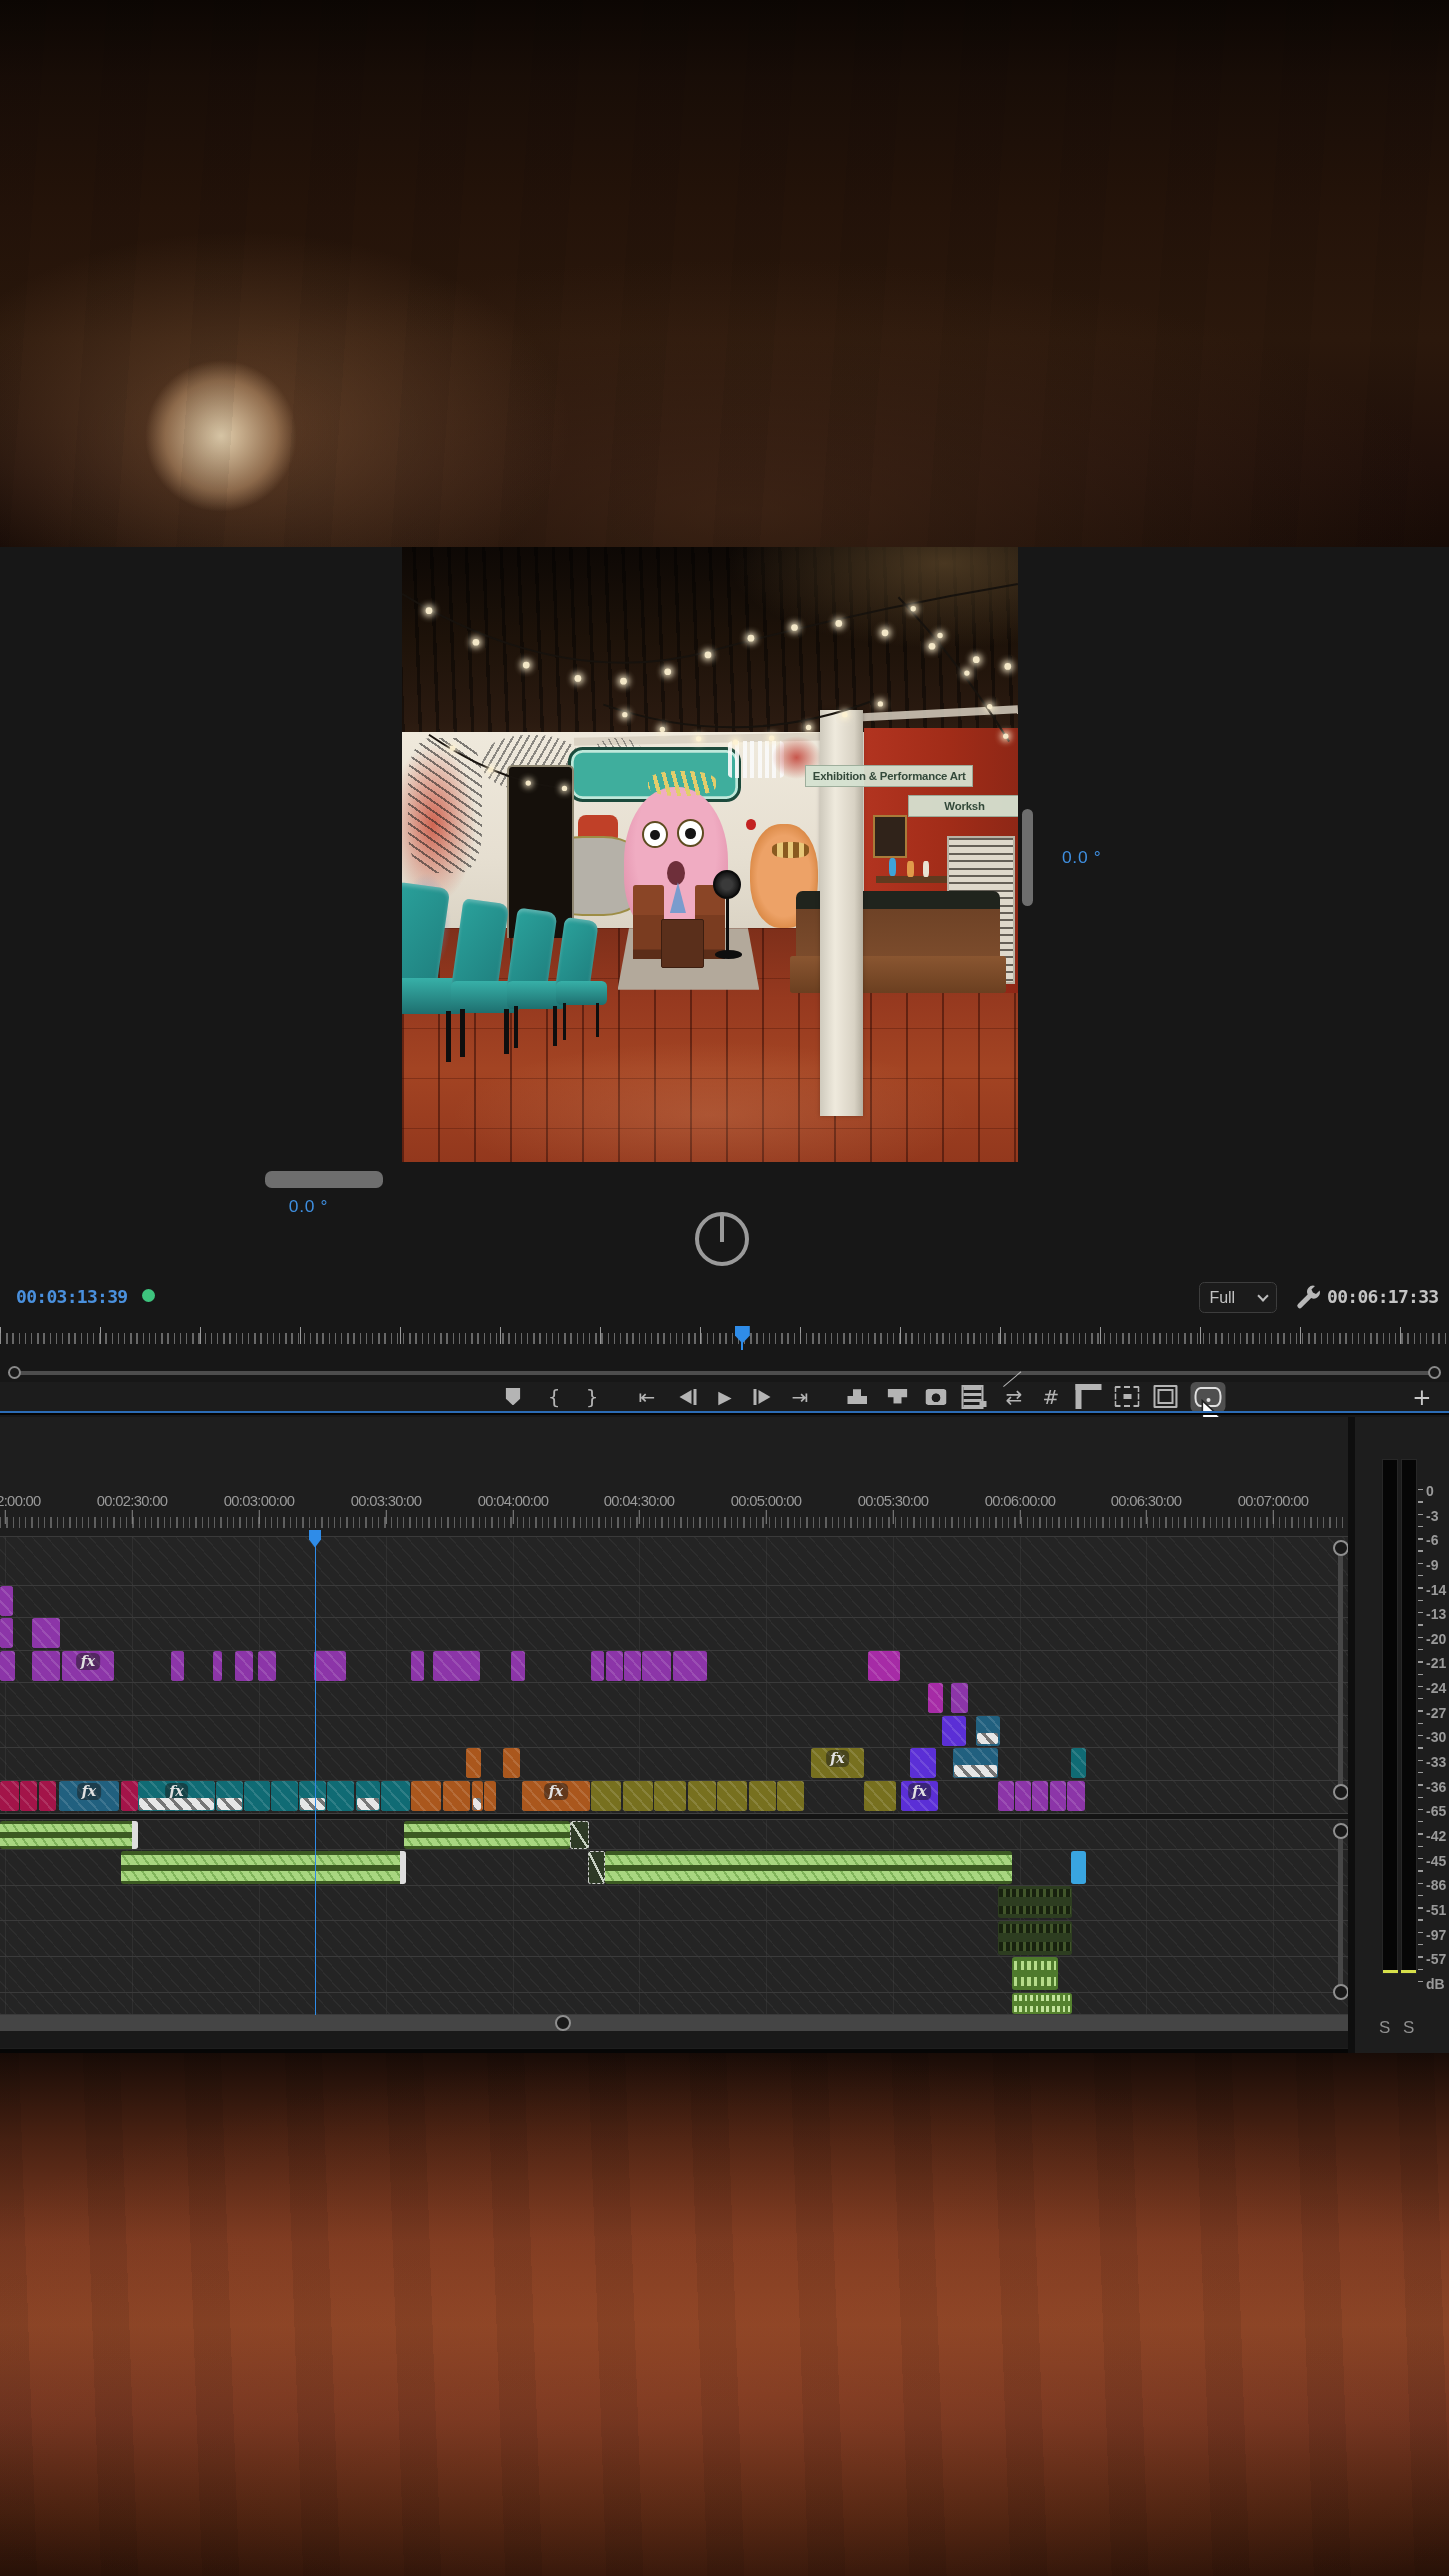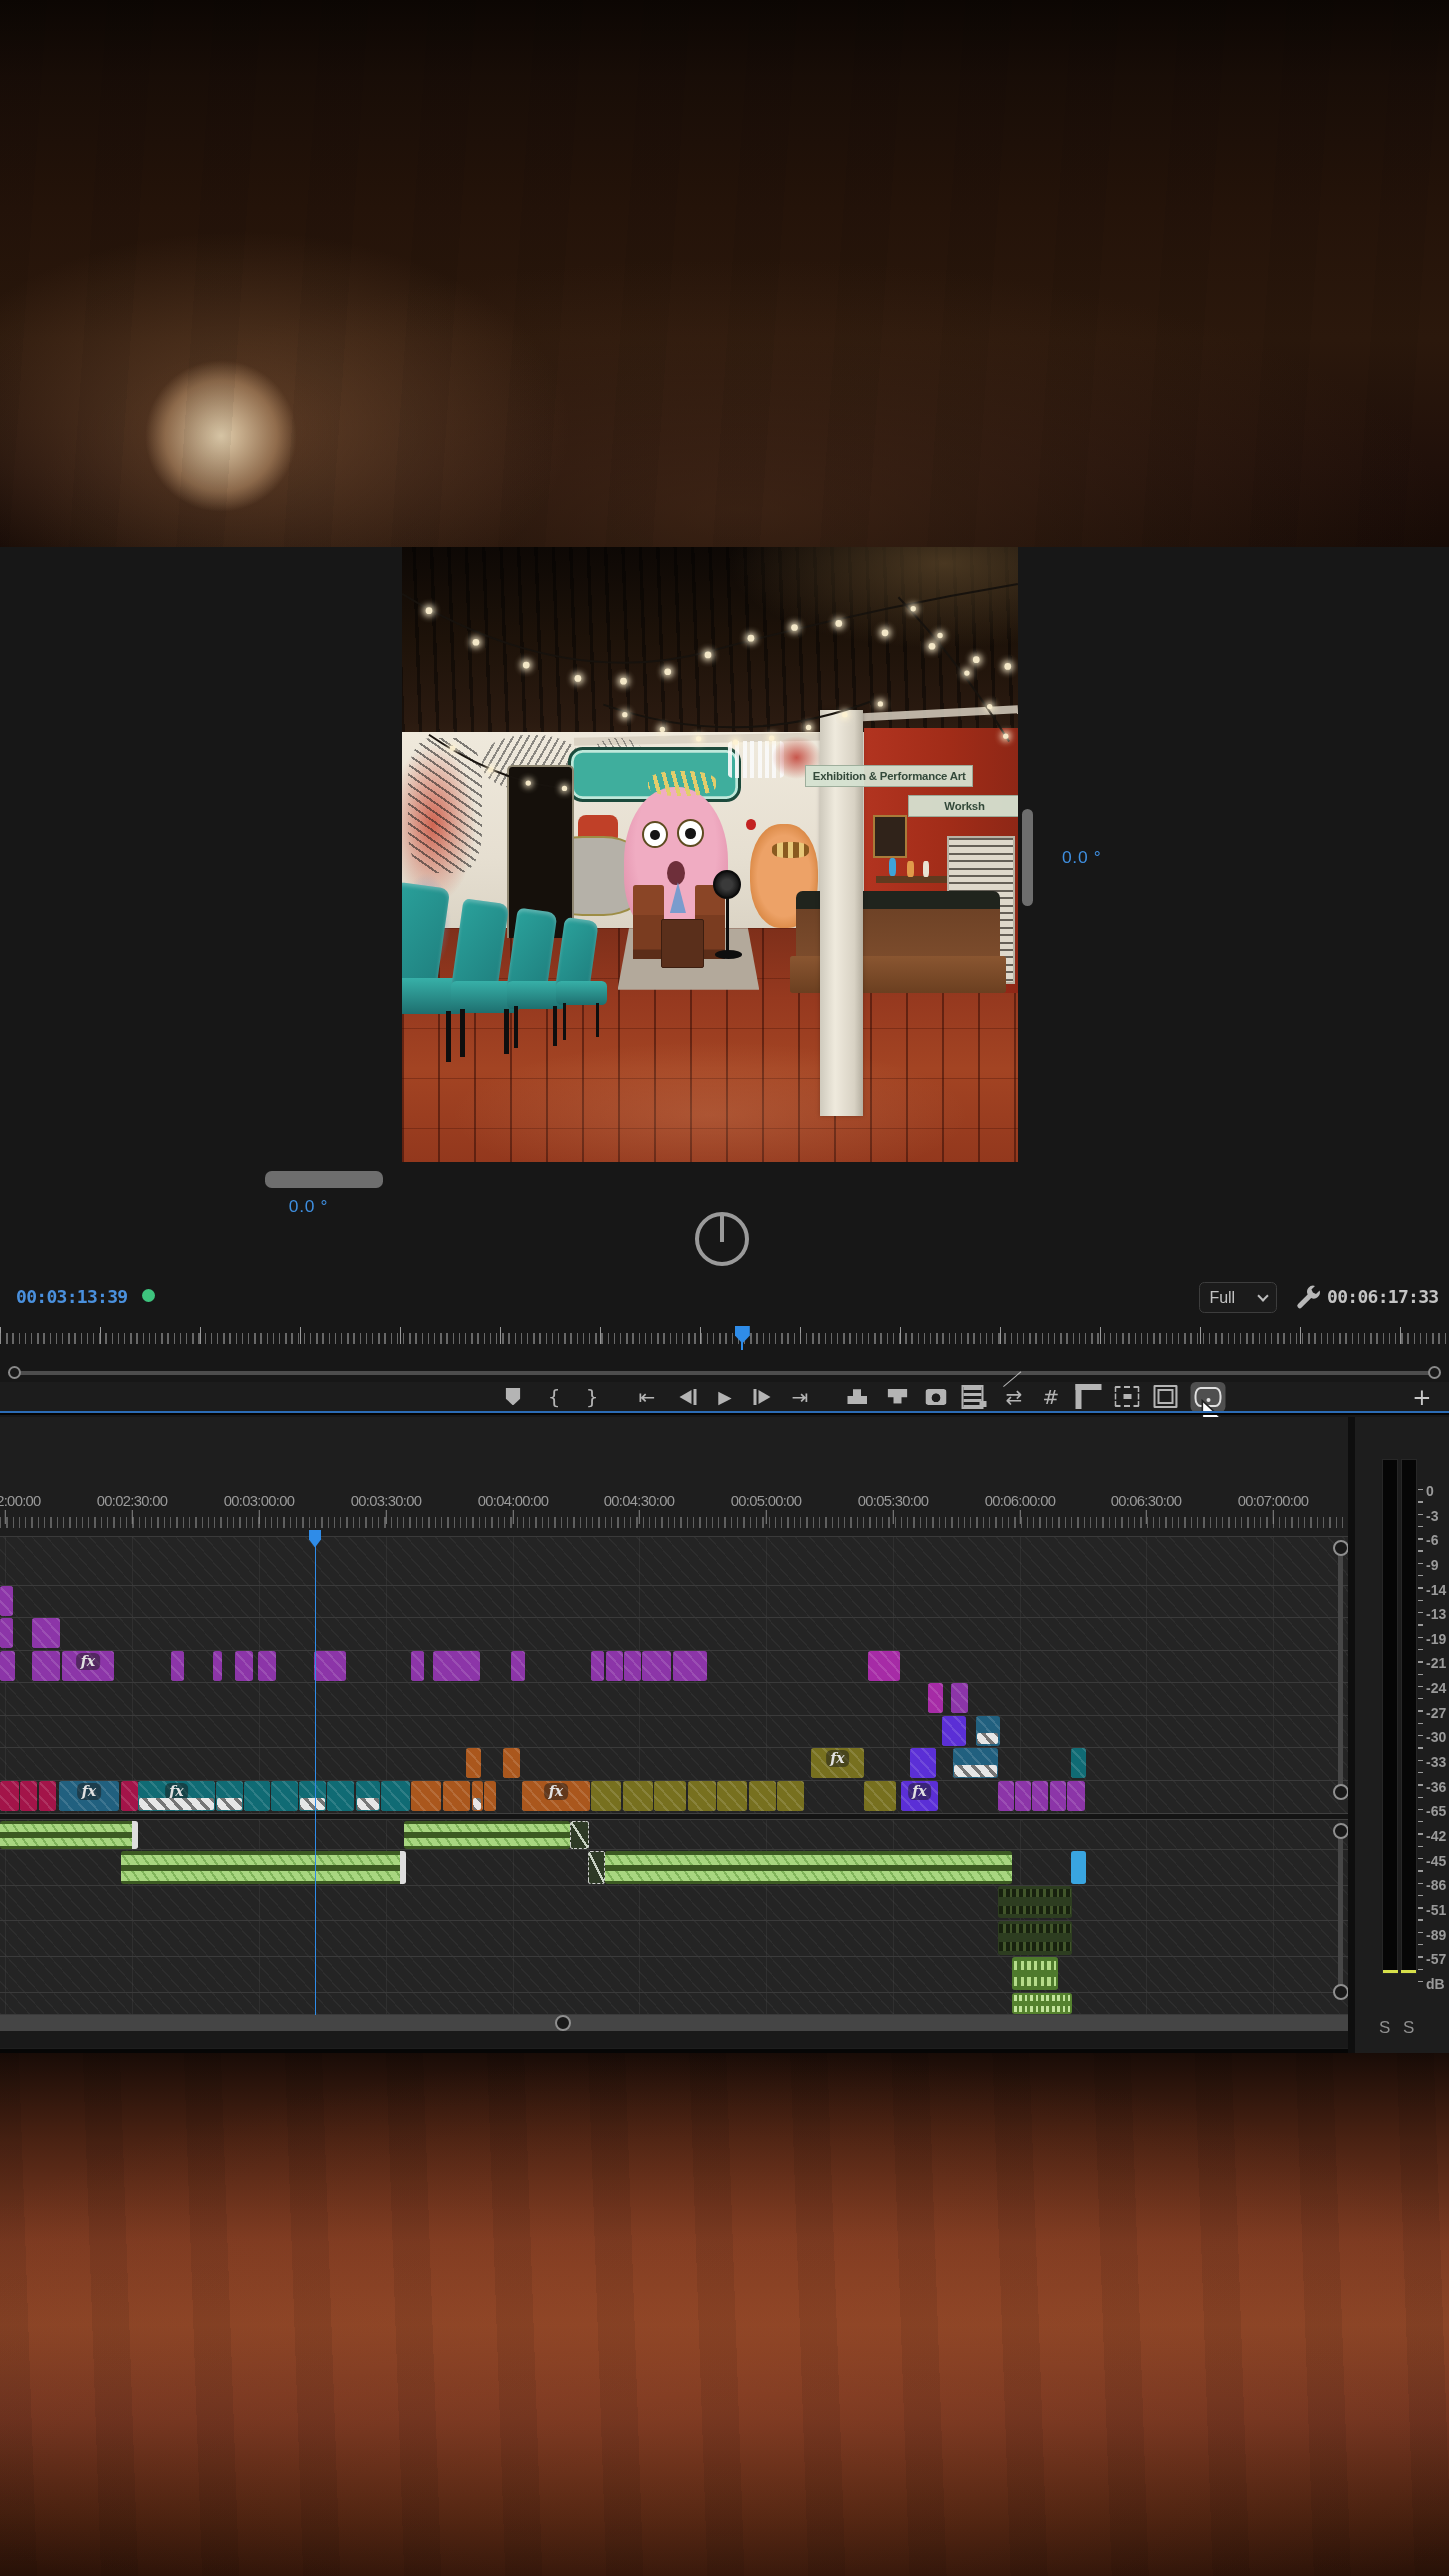--- a/index.html
+++ b/index.html
@@ -778,33 +778,33 @@
   <div class="abs mpeak" style="left:1401px"></div>
   <div class="abs" id="meter-ticks"></div>
   <div class="abs" id="meter-scale">
 
   <span>0</span>
       <span>-3</span>
       <span>-6</span>
       <span>-9</span>
       <span>-14</span>
       <span>-13</span>
-      <span>-19</span>
+      <span>-20</span>
       <span>-21</span>
       <span>-24</span>
       <span>-27</span>
       <span>-30</span>
       <span>-33</span>
       <span>-36</span>
       <span>-65</span>
       <span>-42</span>
       <span>-45</span>
       <span>-86</span>
       <span>-51</span>
-      <span>-89</span>
+      <span>-97</span>
       <span>-57</span>
       <span>dB</span>
     </div>
   <span class="abs solo" style="left:1379px">S</span>
   <span class="abs solo" style="left:1403px">S</span>
 
   <div class="abs" id="bg-bottom"></div>
 </div>
 
 

